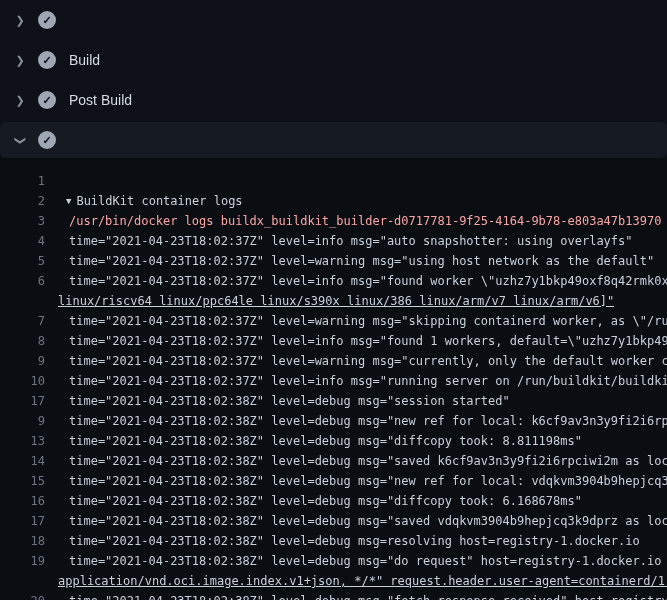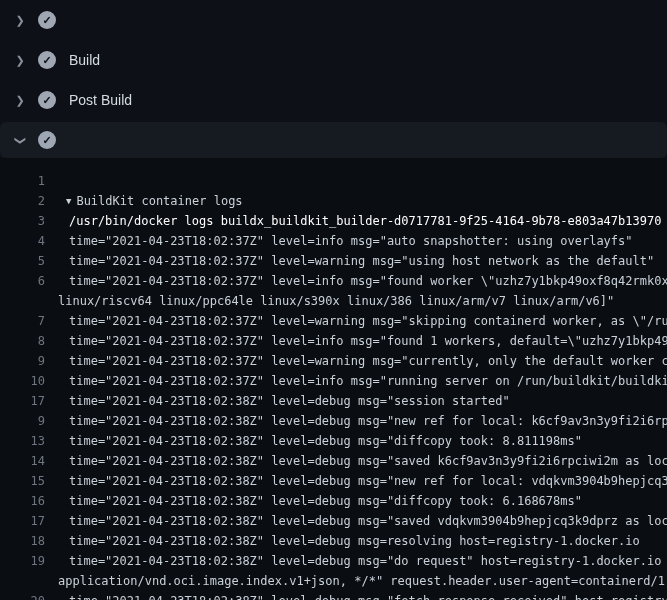--- a/index.html
+++ b/index.html
@@ -75,22 +75,22 @@
     width: 45px;
     flex: none;
     text-align: right;
     color: #6e7681;
     cursor: pointer;
   }
   .lt { color: #c9d1d9; overflow: hidden; }
   .t-top  .lt { padding-left: 19px; margin-top: 48px; }
   .t-group .lt { padding-left: 21px; }
   .t-log  .lt { padding-left: 24px; }
-  .t-cmd  .lt { padding-left: 24px; color: #ffffff; }
-  .t-cont .lt { padding-left: 13px; }
+  .t-cmd  .lt { padding-left: 24px; color: #fca5a5; }
+  .t-cont .lt { padding-left: 13px; text-decoration: underline; }
   .group-expander {
     font-size: 9px;
     color: #c9d1d9;
     margin-right: 5px;
     vertical-align: 1px;
     cursor: pointer;
   }
 </style>
 </head>
 <body>

